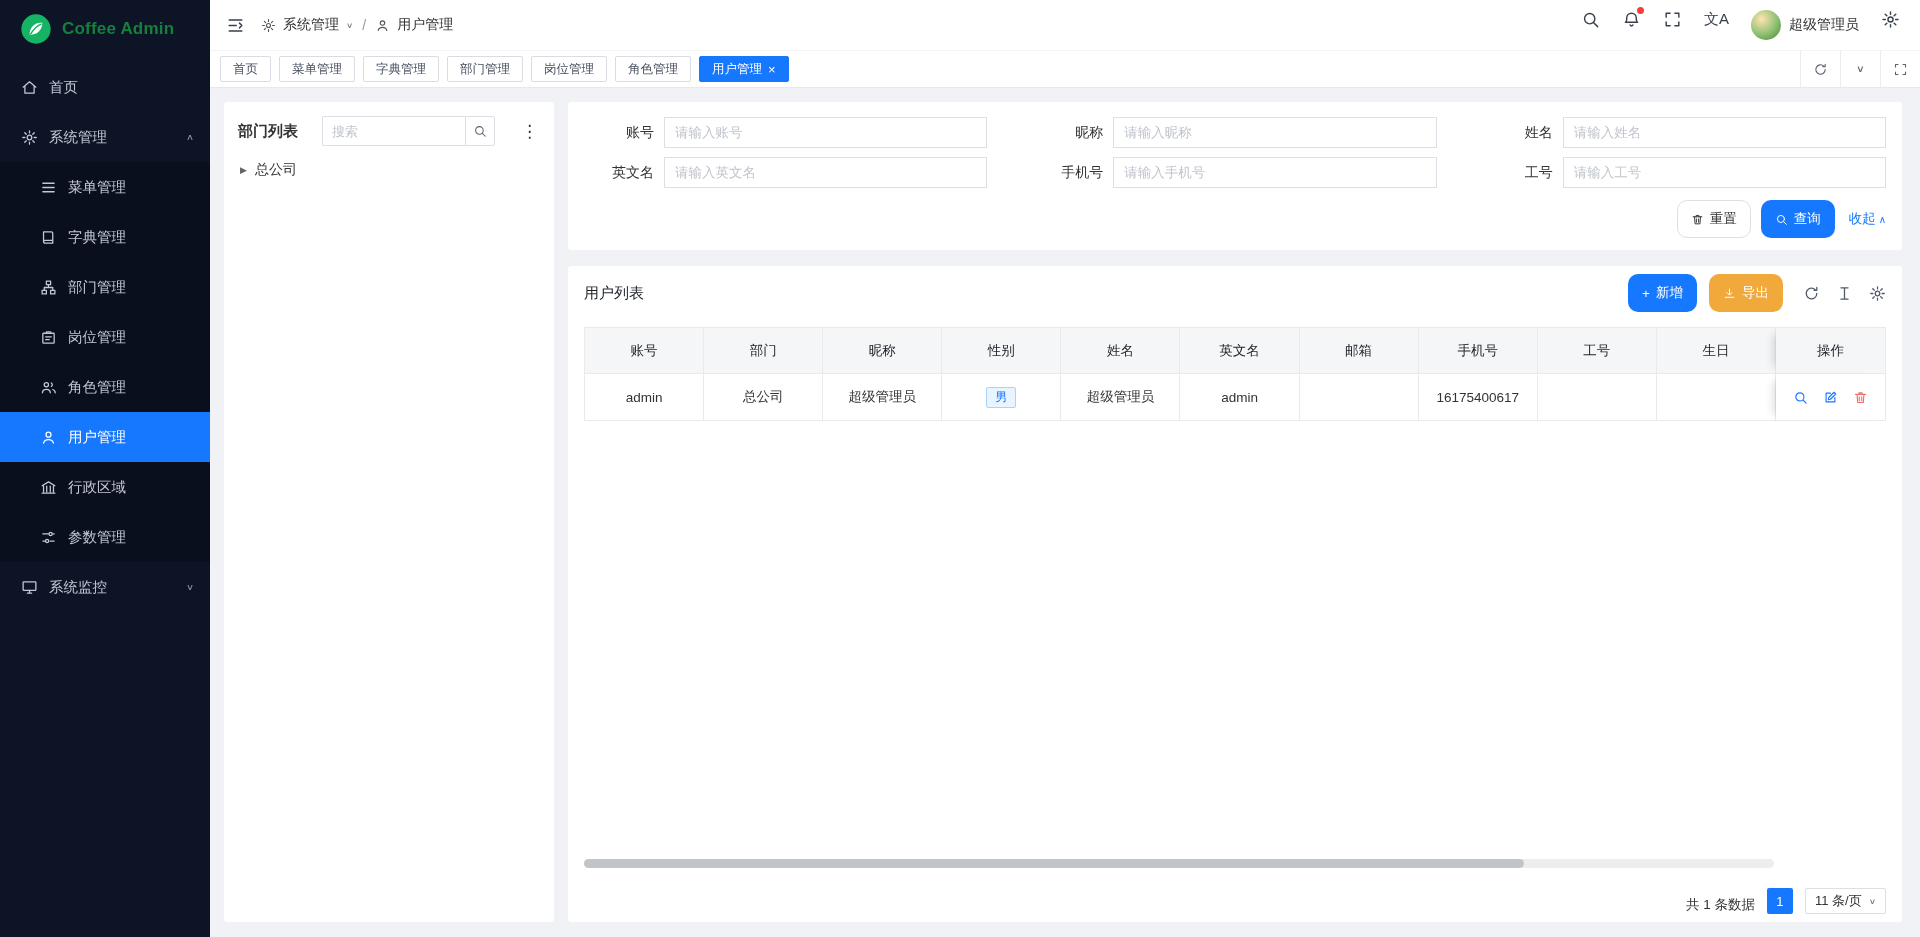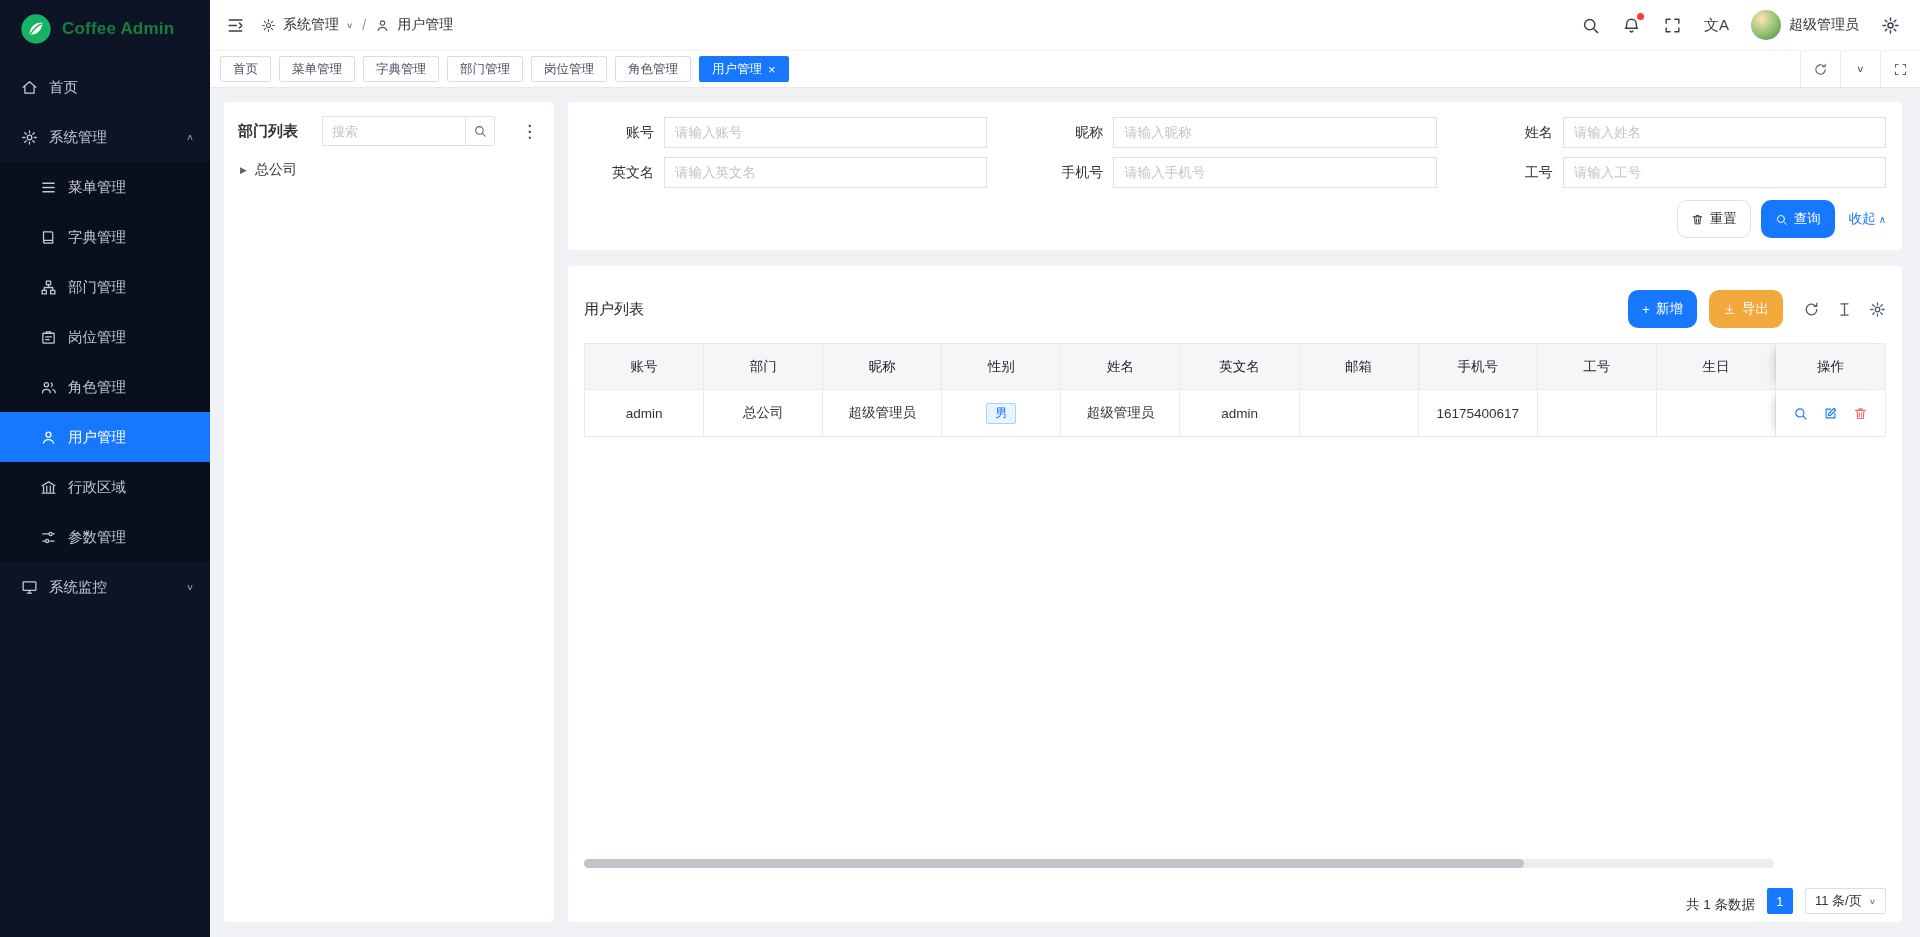--- a/index.html
+++ b/index.html
@@ -25,21 +25,21 @@
 
   
   .main{flex:1;display:flex;flex-direction:column;min-width:0}
   .topbar{height:50px;background:#fff;display:flex;align-items:center;padding:0 20px 0 16px;gap:16px;flex-shrink:0}
   .hbtn{color:#38404e;display:flex;align-items:center;justify-content:center;cursor:pointer;position:relative}
   .hbtn svg.ic{width:19px;height:19px}
   .crumb{display:flex;align-items:center;gap:7px;font-size:14px;color:#333}
   .crumb svg.ic{width:15px;height:15px;color:#555}
   .crumb .carr{font-size:10px;color:#777;transform:scaleY(.8)}
   .crumb .sep{color:#999;margin:0 2px}
-  .topbar-right{margin-left:auto;display:flex;align-items:center;gap:22px}
+  .topbar-right{margin-left:auto;display:flex;align-items:flex-start;gap:22px}
   .bell-dot{position:absolute;top:-3px;right:-3px;width:7px;height:7px;border-radius:50%;background:#f53f3f}
   .translate{font-size:15px;color:#38404e;font-weight:500}
   .avatar{width:30px;height:30px;border-radius:50%;background:radial-gradient(circle at 35% 30%,#ffe3b0,#8cc070 55%,#4a7a3a);flex-shrink:0}
   .userchip{display:flex;align-items:center;gap:8px;cursor:pointer}
   .uname{font-size:14px;color:#333}
 
   
   .tabbar{height:38px;background:#fff;display:flex;align-items:center;padding-left:10px;border-top:1px solid #f2f3f5;border-bottom:1px solid #e8e8e8;box-shadow:0 2px 4px rgba(0,0,0,.03);flex-shrink:0}
   .tab{height:26px;display:inline-flex;align-items:center;gap:6px;padding:0 12px;border:1px solid #d9dce3;border-radius:2px;margin-right:8px;font-size:12.5px;background:#fff;color:#495060;cursor:pointer;white-space:nowrap}
   .tab.active{background:#1677ff;border-color:#1677ff;color:#fff}
@@ -78,21 +78,21 @@
   .fbtns{display:flex;justify-content:flex-end;align-items:center;gap:10px;margin-top:12px}
   .btn{height:38px;display:inline-flex;align-items:center;gap:6px;padding:0 13px;border-radius:10px;font-size:13.5px;border:1px solid transparent;cursor:pointer;white-space:nowrap}
   .btn svg.ic{width:13px;height:13px}
   .btn.plain{background:#fff;border-color:#dcdfe6;color:#333}
   .btn.primary{background:#1677ff;color:#fff}
   .btn.warning{background:#f2a93c;color:#fff}
   .link{color:#1677ff;font-size:13.5px;display:inline-flex;align-items:center;gap:3px;cursor:pointer;margin-left:4px}
   .link .carr{font-size:10px}
 
   
-  .table-card{flex:1;padding:24px 16px 8px;display:flex;flex-direction:column;min-height:0}
+  .table-card{flex:1;padding:8px 16px 8px;display:flex;flex-direction:column;min-height:0}
   .tc-head{display:flex;align-items:center;margin-bottom:15px;flex-shrink:0}
   .tc-title{font-size:15px;color:#1d2129}
   .tc-actions{margin-left:auto;display:flex;align-items:center;gap:12px}
   .tc-icons{display:flex;align-items:center;gap:16px;color:#4e5969;margin-left:8px}
   .tc-icons svg.ic{width:17px;height:17px;cursor:pointer}
 
   .trow{display:flex;flex-shrink:0}
   .tcell{flex:1;display:flex;align-items:center;justify-content:center;font-size:13.5px;height:47px;border-right:1px solid #e9eaec;border-bottom:1px solid #e9eaec;min-width:0;padding:0 6px;white-space:nowrap;overflow:hidden}
   .trow .tcell:first-child{border-left:1px solid #e9eaec}
   .thead .tcell{background:#f5f6f7;border-top:1px solid #e9eaec;color:#1d2129}

